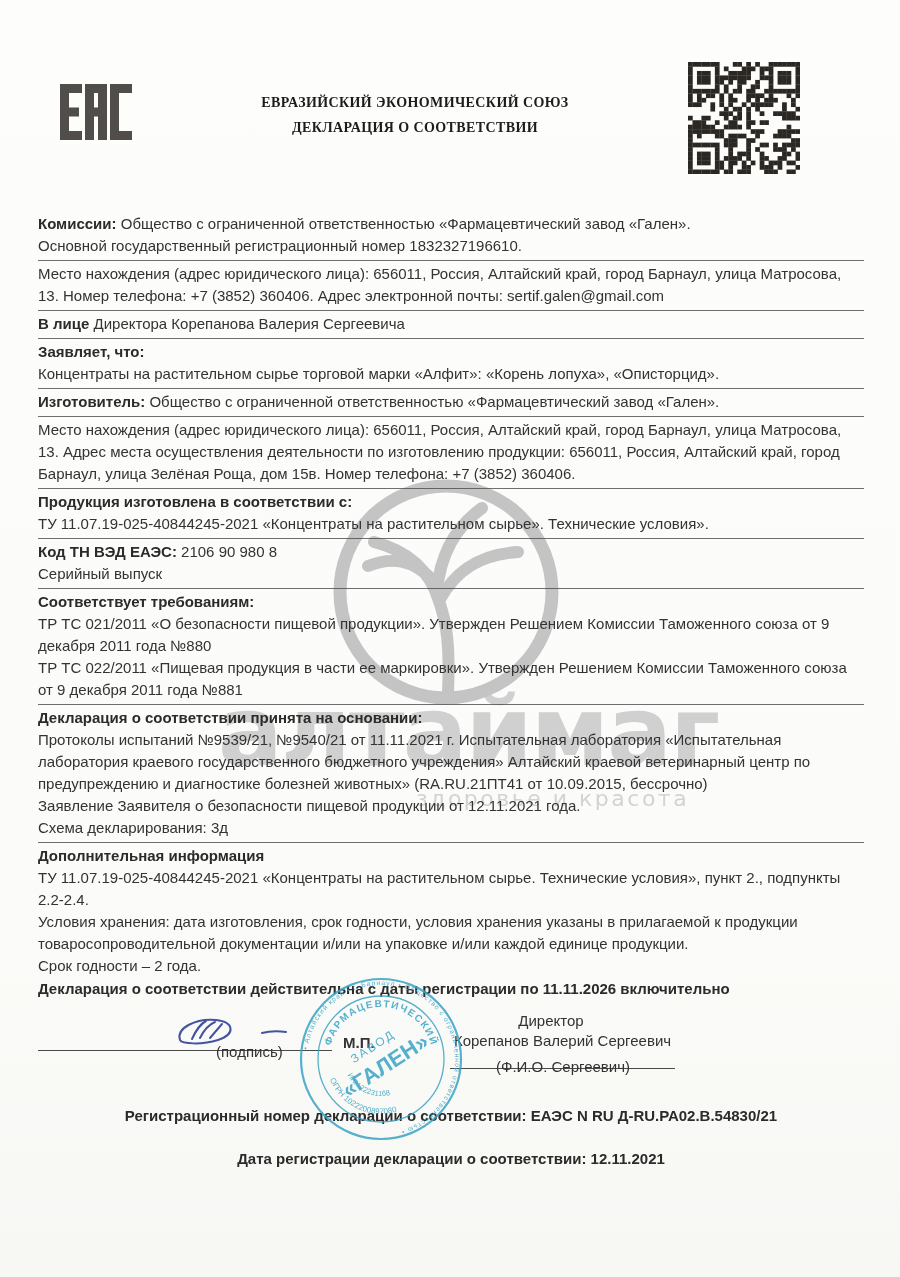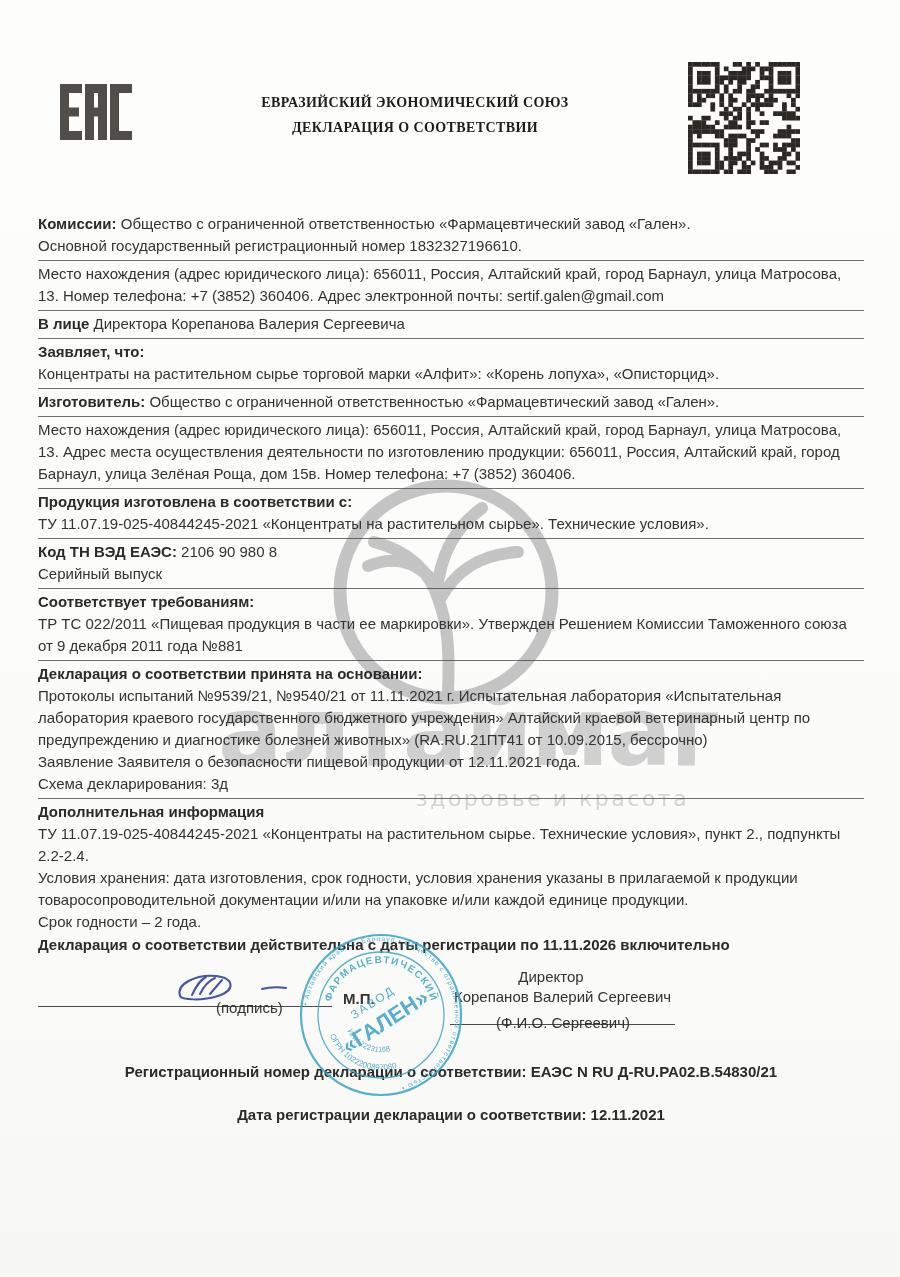--- a/index.html
+++ b/index.html
@@ -454,20 +454,21 @@
           <div>ТУ 11.07.19-025-40844245-2021 «Концентраты на растительном сырье». Технические условия».</div>
         </div>
         <div class="rule"></div>
         <div class="blk">
           <div><b>Код ТН ВЭД ЕАЭС:</b> <span>2106 90 980 8</span></div>
           <div>Серийный выпуск</div>
         </div>
         <div class="rule"></div>
         <div class="blk">
           <div><b>Соответствует требованиям:</b></div>
+          <div>ТР ТС 021/2011 «О безопасности пищевой продукции». Утвержден Решением Комиссии Таможенного союза от 9 декабря  2011 года №880</div>
           <div>ТР ТС 022/2011 «Пищевая продукция в части ее маркировки». Утвержден Решением Комиссии Таможенного союза от 9 декабря  2011 года №881</div>
         </div>
         <div class="rule"></div>
         <div class="blk">
           <div><b>Декларация о соответствии принята на основании:</b></div>
           <div>Протоколы испытаний №9539/21, №9540/21  от 11.11.2021 г. Испытательная лаборатория «Испытательная лаборатория краевого государственного бюджетного учреждения» Алтайский краевой ветеринарный центр по предупреждению и диагностике болезней животных» (RA.RU.21ПТ41 от 10.09.2015, бессрочно)</div>
           <div>Заявление Заявителя о безопасности пищевой продукции от 12.11.2021 года.</div>
           <div>Схема декларирования: 3д</div>
         </div>
         <div class="rule"></div>

